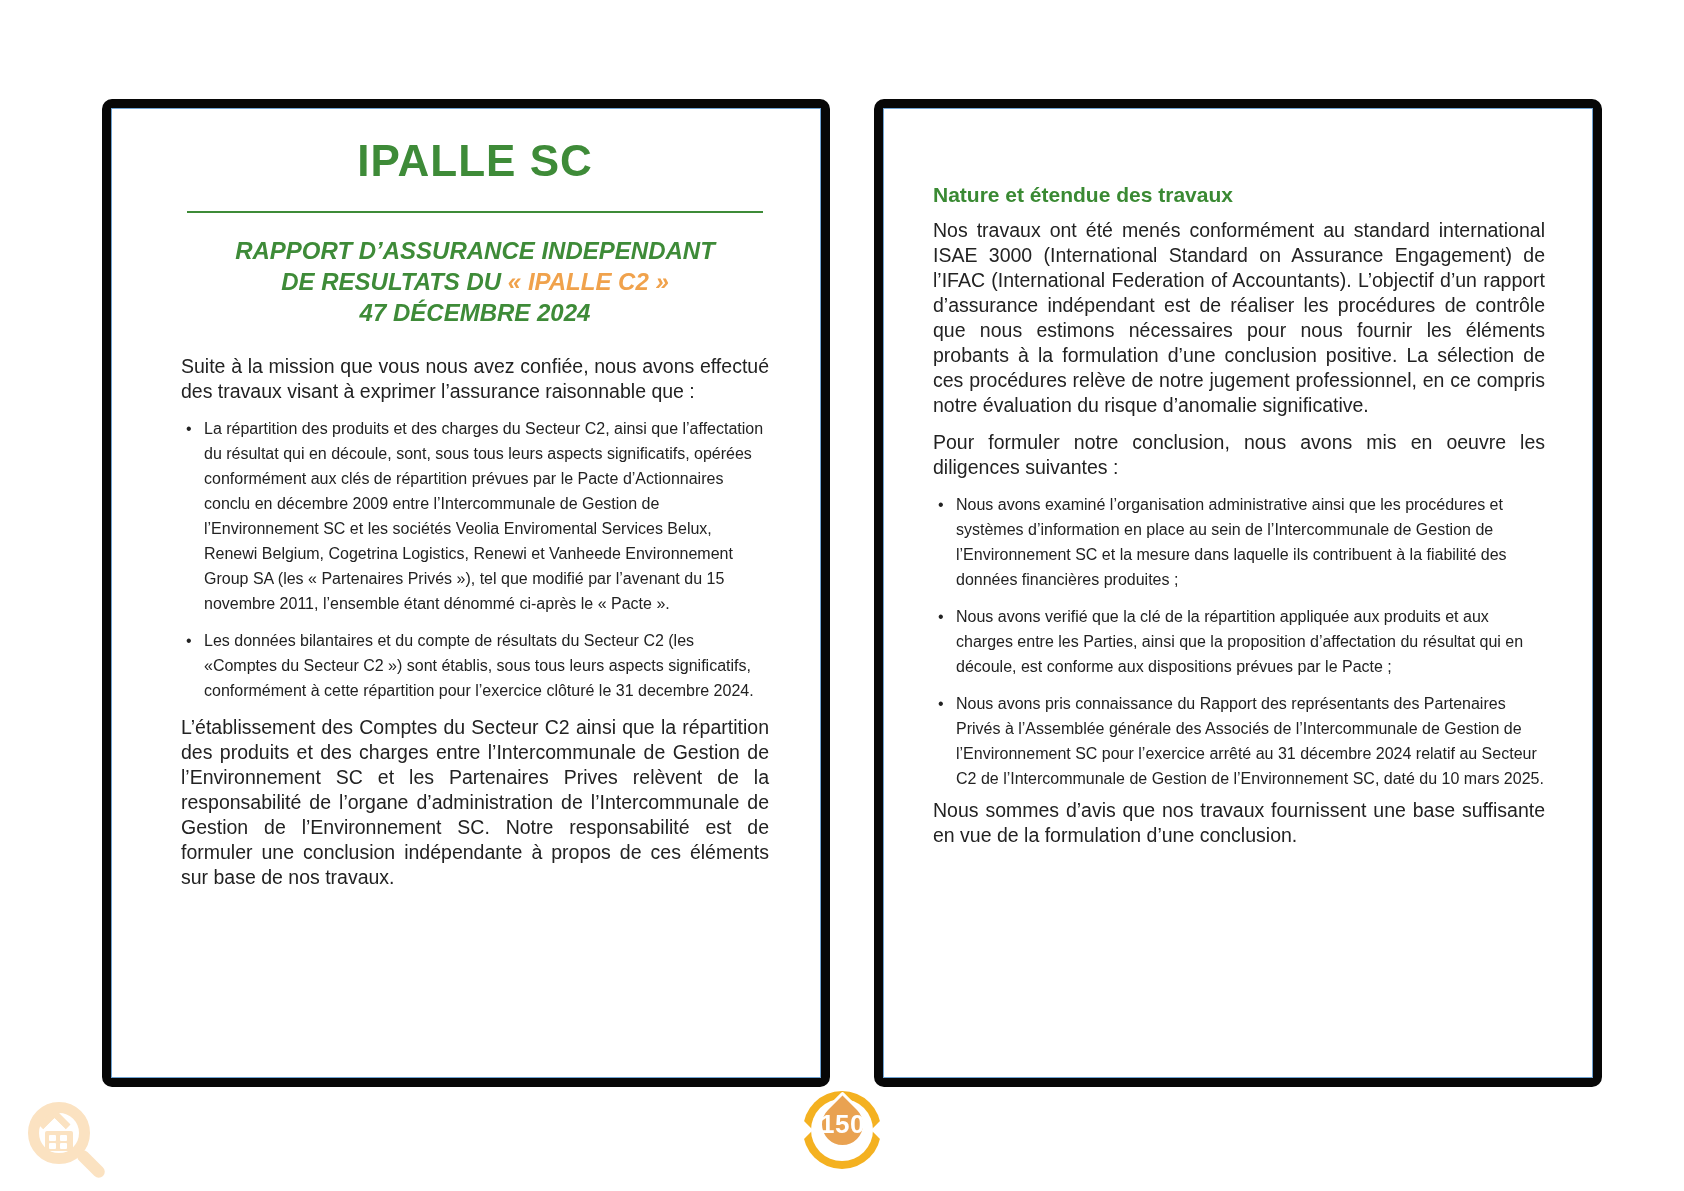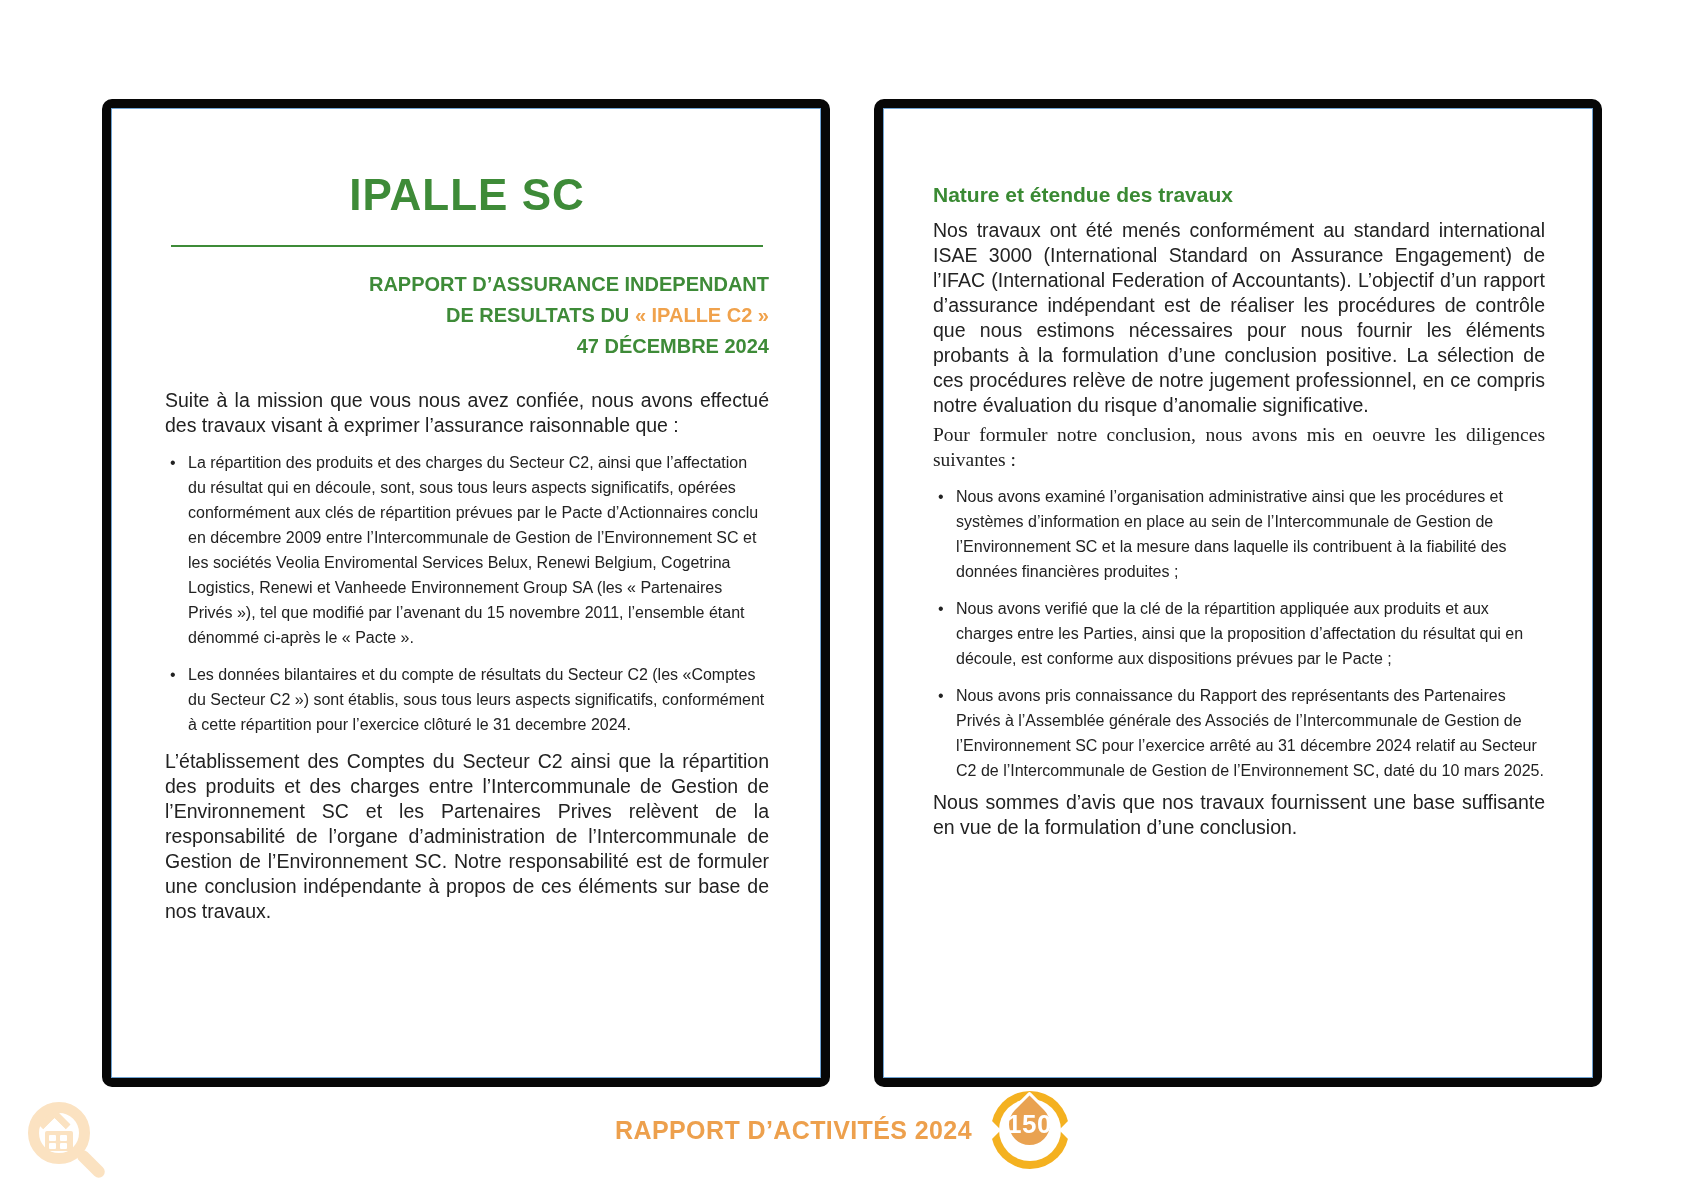--- a/index.html
+++ b/index.html
@@ -16,37 +16,38 @@
     background:#ffffff; border:9px solid #070707; border-radius:10px;
     box-sizing:border-box;
   }
   .panel::after {
     content:""; position:absolute; inset:0;
     border:1.5px solid #6fa3d3; pointer-events:none;
   }
   .panel-left  { left:102px; }
   .panel-right { left:874px; }
 
-  .panel-left  .content { padding:62px 52px 0 54px; }
+  .panel-left  .content { padding:28px 52px 0 54px;margin-left:16px; }
   .panel-right .content { padding:74px 48px 0 50px; }
 
   
   .doc-title {
     margin:0; text-align:center;
     font-size:44px; line-height:49px; font-weight:800;
     letter-spacing:1px; color:#3e8b38;
   }
   .divider {
     margin:26px auto 0; width:98%;
     border:none; border-top:2px solid #3e8b38; height:0;
   }
   .subtitle {
-    margin:22px 0 0; text-align:right;
-    font-size:20px; line-height:31px; font-weight:800;
+    margin:22px 0 0; text-align:center;
+    font-size:24px; line-height:31px; font-weight:800;
     color:#3e8b38;
+    font-style:italic;
   }
   .subtitle .hl { color:#f0a24c; }
 
   .body-text {
     font-size:19.5px; line-height:25px; color:#222222;
     margin:0;
   }
   .just { text-align:justify; }
 
   .intro   { margin-top:26px; }
@@ -60,21 +61,21 @@
   ul.bullets li::before {
     content:"\2022"; position:absolute; left:5px; top:0; color:#222222;
   }
 
   
   .section-heading {
     margin:0; font-size:21px; line-height:25px; font-weight:800;
     color:#3a8a33;
   }
   .p1 { margin-top:11px; }
-  .p2 { margin-top:4px;font-family:Liberation Serif, serif; }
+  .p2 { margin-top:12px; }
   .right-closing { margin-top:7px; }
 
   
   .footer {
     position:absolute; left:0; right:0; top:1090px; height:80px;
     display:flex; align-items:center; justify-content:center; gap:19px;
   }
   .footer-label {
     font-size:25px; font-weight:800; letter-spacing:0.4px; white-space:nowrap;
   }
@@ -169,21 +170,20 @@
       <li>Nous avons examiné l’organisation administrative ainsi que les procédures et systèmes d’information en place au sein de l’Intercommunale de Gestion de l’Environnement SC et la mesure dans laquelle ils contribuent à la fiabilité des données financières produites ;</li>
       <li>Nous avons verifié que la clé de la répartition appliquée aux produits et aux charges entre les Parties, ainsi que la proposition d’affectation du résultat qui en découle, est conforme aux dispositions prévues par le Pacte ;</li>
       <li>Nous avons pris connaissance du Rapport des représentants des Partenaires Privés à l’Assemblée générale des Associés de l’Intercommunale de Gestion de l’Environnement SC pour l’exercice arrêté au 31 décembre 2024 relatif au Secteur C2 de l’Intercommunale de Gestion de l’Environnement SC, daté du 10 mars 2025.</li>
     </ul>
 
     <p class="body-text just right-closing">Nous sommes d’avis que nos travaux fournissent une base suffisante en vue de la formulation d’une conclusion.</p>
   </div>
 </section>
 
 <footer class="footer">
-  <span class="footer-label orange">RAPPORT D’ACTIVITÉS 2024</span>
 
   <div class="badge">
     <div class="badge-ring"></div>
     <div class="badge-white"></div>
     <div class="badge-drop">
       <span class="num">150</span>
     </div>
   </div>
 
 </footer>

